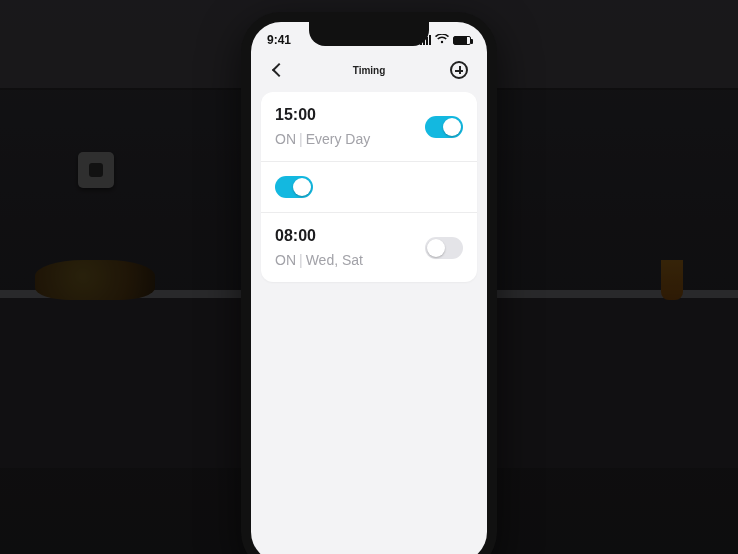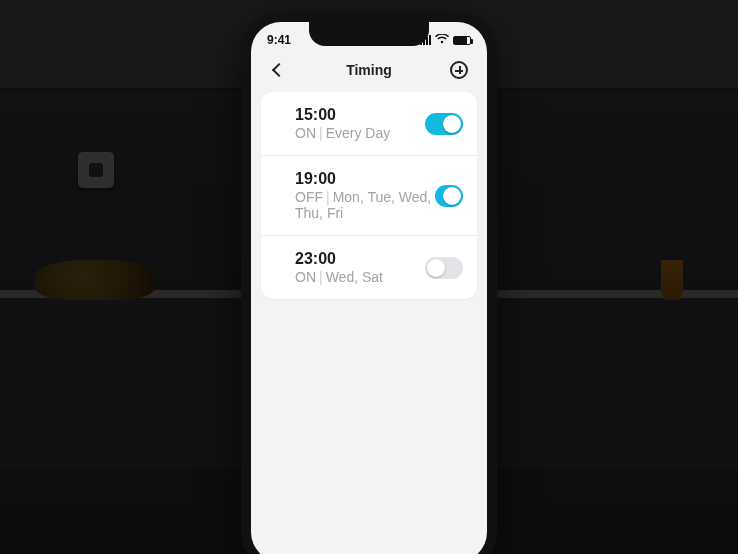--- a/index.html
+++ b/index.html
@@ -86,40 +86,40 @@
   .sig b:nth-child(1){height:4px} .sig b:nth-child(2){height:6px}
   .sig b:nth-child(3){height:8px} .sig b:nth-child(4){height:10px}
   .batt { width:18px; height:9px; border:1px solid #111; border-radius:2px; position:relative; }
   .batt::after { content:""; position:absolute; right:-3px; top:2px; width:2px; height:5px; background:#111; border-radius:0 1px 1px 0;}
   .batt i { display:block; background:#111; height:100%; width:80%; }
 
   .navbar {
     display:flex; align-items:center; justify-content:space-between;
     padding: 6px 16px 10px 16px;
   }
-  .navbar .title { font-size: 14px; font-weight: 700; color:#222; }
+  .navbar .title { font-size: 10px; font-weight: 700; color:#222; }
   .icon-btn { width:24px; height:24px; display:flex; align-items:center; justify-content:center; }
   .chev { width:10px; height:10px; border-left:2px solid #222; border-bottom:2px solid #222; transform: rotate(45deg); }
   .plus-circle { width:18px; height:18px; border:2px solid #222; border-radius:50%; position:relative; }
   .plus-circle::before, .plus-circle::after { content:""; position:absolute; background:#222; }
   .plus-circle::before { left:3px; right:3px; top:7px; height:2px; }
   .plus-circle::after  { top:3px; bottom:3px; left:7px; width:2px; }
 
   .card {
     margin: 0 10px;
     background: #ffffff;
     border-radius: 12px;
     box-shadow: 0 1px 2px rgba(0,0,0,0.04);
   }
   .row {
     display:flex; align-items:center; justify-content:space-between;
     padding: 14px 14px;
   }
   .row + .row { border-top: 1px solid #ececed; }
-  .row .texts { display:flex; flex-direction:column; gap:1px;margin-left:20px; }
+  .row .texts { display:flex; flex-direction:column; gap:7px; }
   .t-time { font-size: 16px; font-weight: 700; color:#1c1c1e; }
   .t-sub  { font-size: 14px; color:#a2a2a8; }
   .t-sub .sep { margin: 0 3px; color:#cfcfd4; }
 
   .toggle {
     width: 38px; height: 22px; border-radius: 11px; position: relative;
     transition: background .15s;
   }
   .toggle .knob {
     position:absolute; top:2px; width:18px; height:18px; border-radius:50%;
@@ -184,34 +184,28 @@
             <span class="t-sub">
               <span>ON</span><span class="sep">|</span><span>Every Day</span>
             </span>
           </div>
           <div class="toggle on">
               <span class="knob"></span>
             </div>
         </div>
 
         <div class="row">
-          <div class="texts">
-            <span class="t-time">19:00</span>
-            <span class="t-sub">
-              <span>OFF</span><span class="sep">|</span><span>Mon, Tue, Wed, Thu, Fri</span>
-            </span>
-          </div>
           <div class="toggle on">
               <span class="knob"></span>
             </div>
         </div>
 
         <div class="row">
           <div class="texts">
-            <span class="t-time">23:00</span>
+            <span class="t-time">08:00</span>
             <span class="t-sub">
               <span>ON</span><span class="sep">|</span><span>Wed, Sat</span>
             </span>
           </div>
           <div class="toggle off">
               <span class="knob"></span>
             </div>
         </div>
 
       </div>

